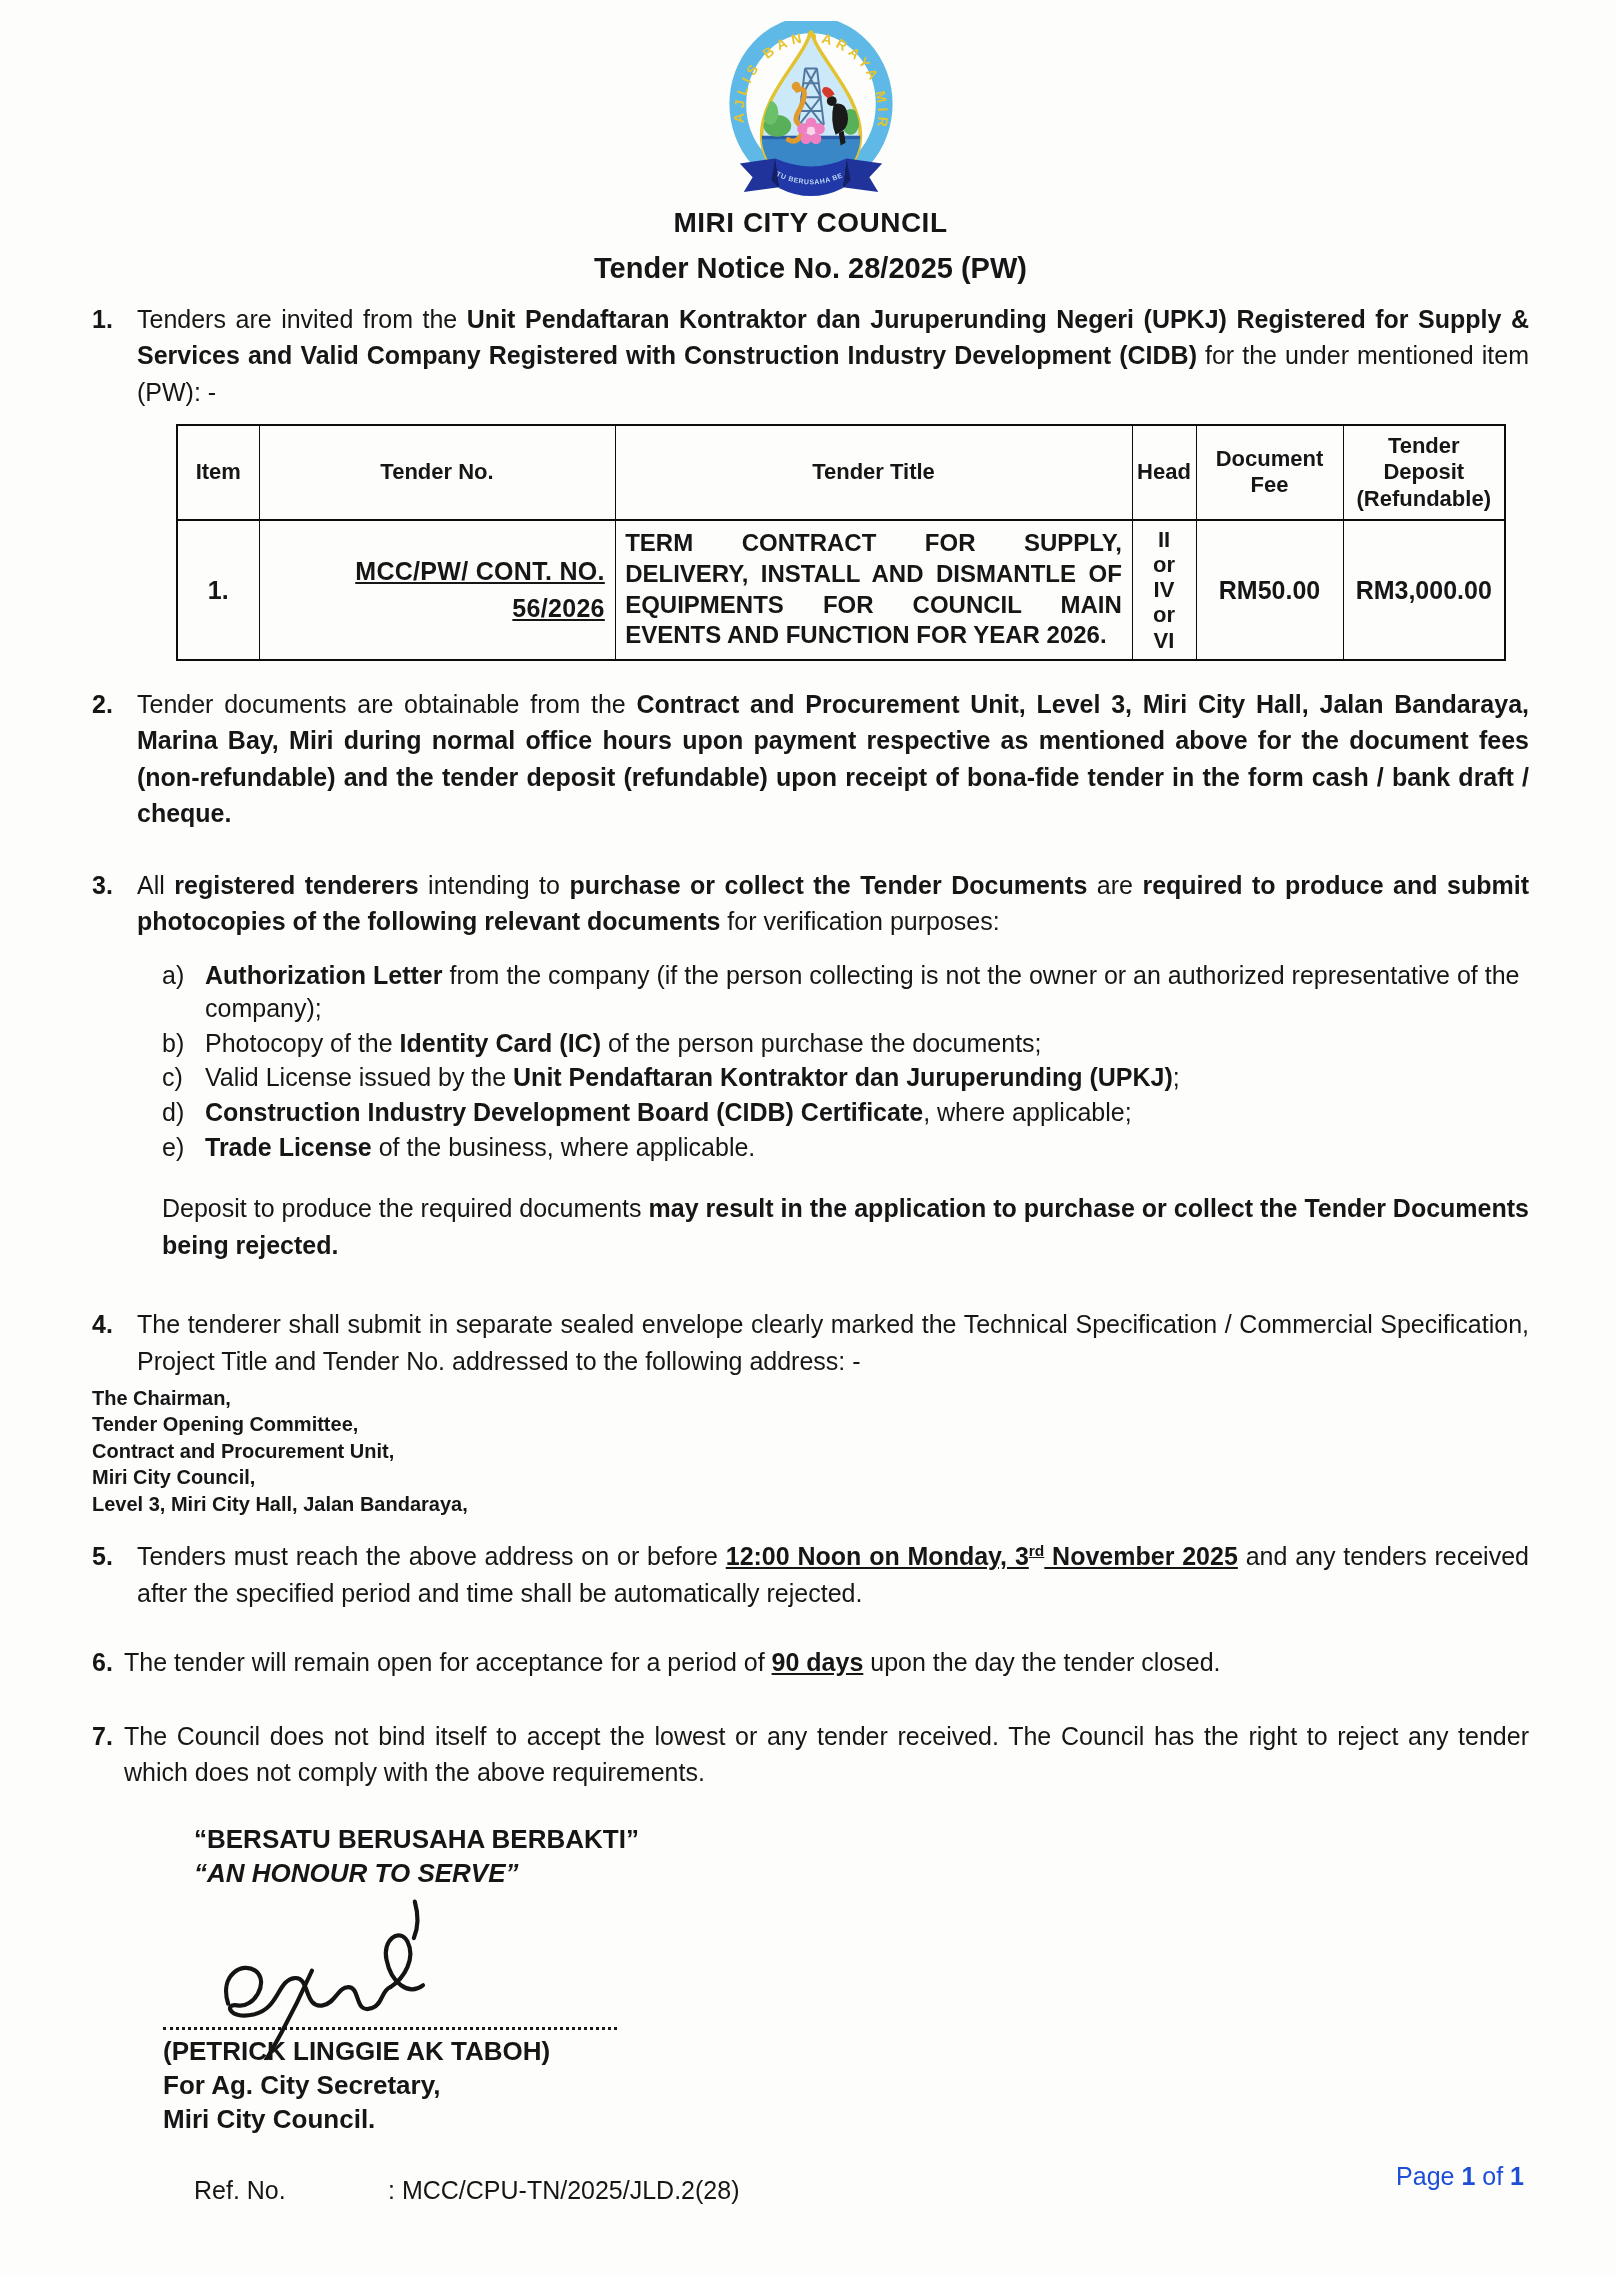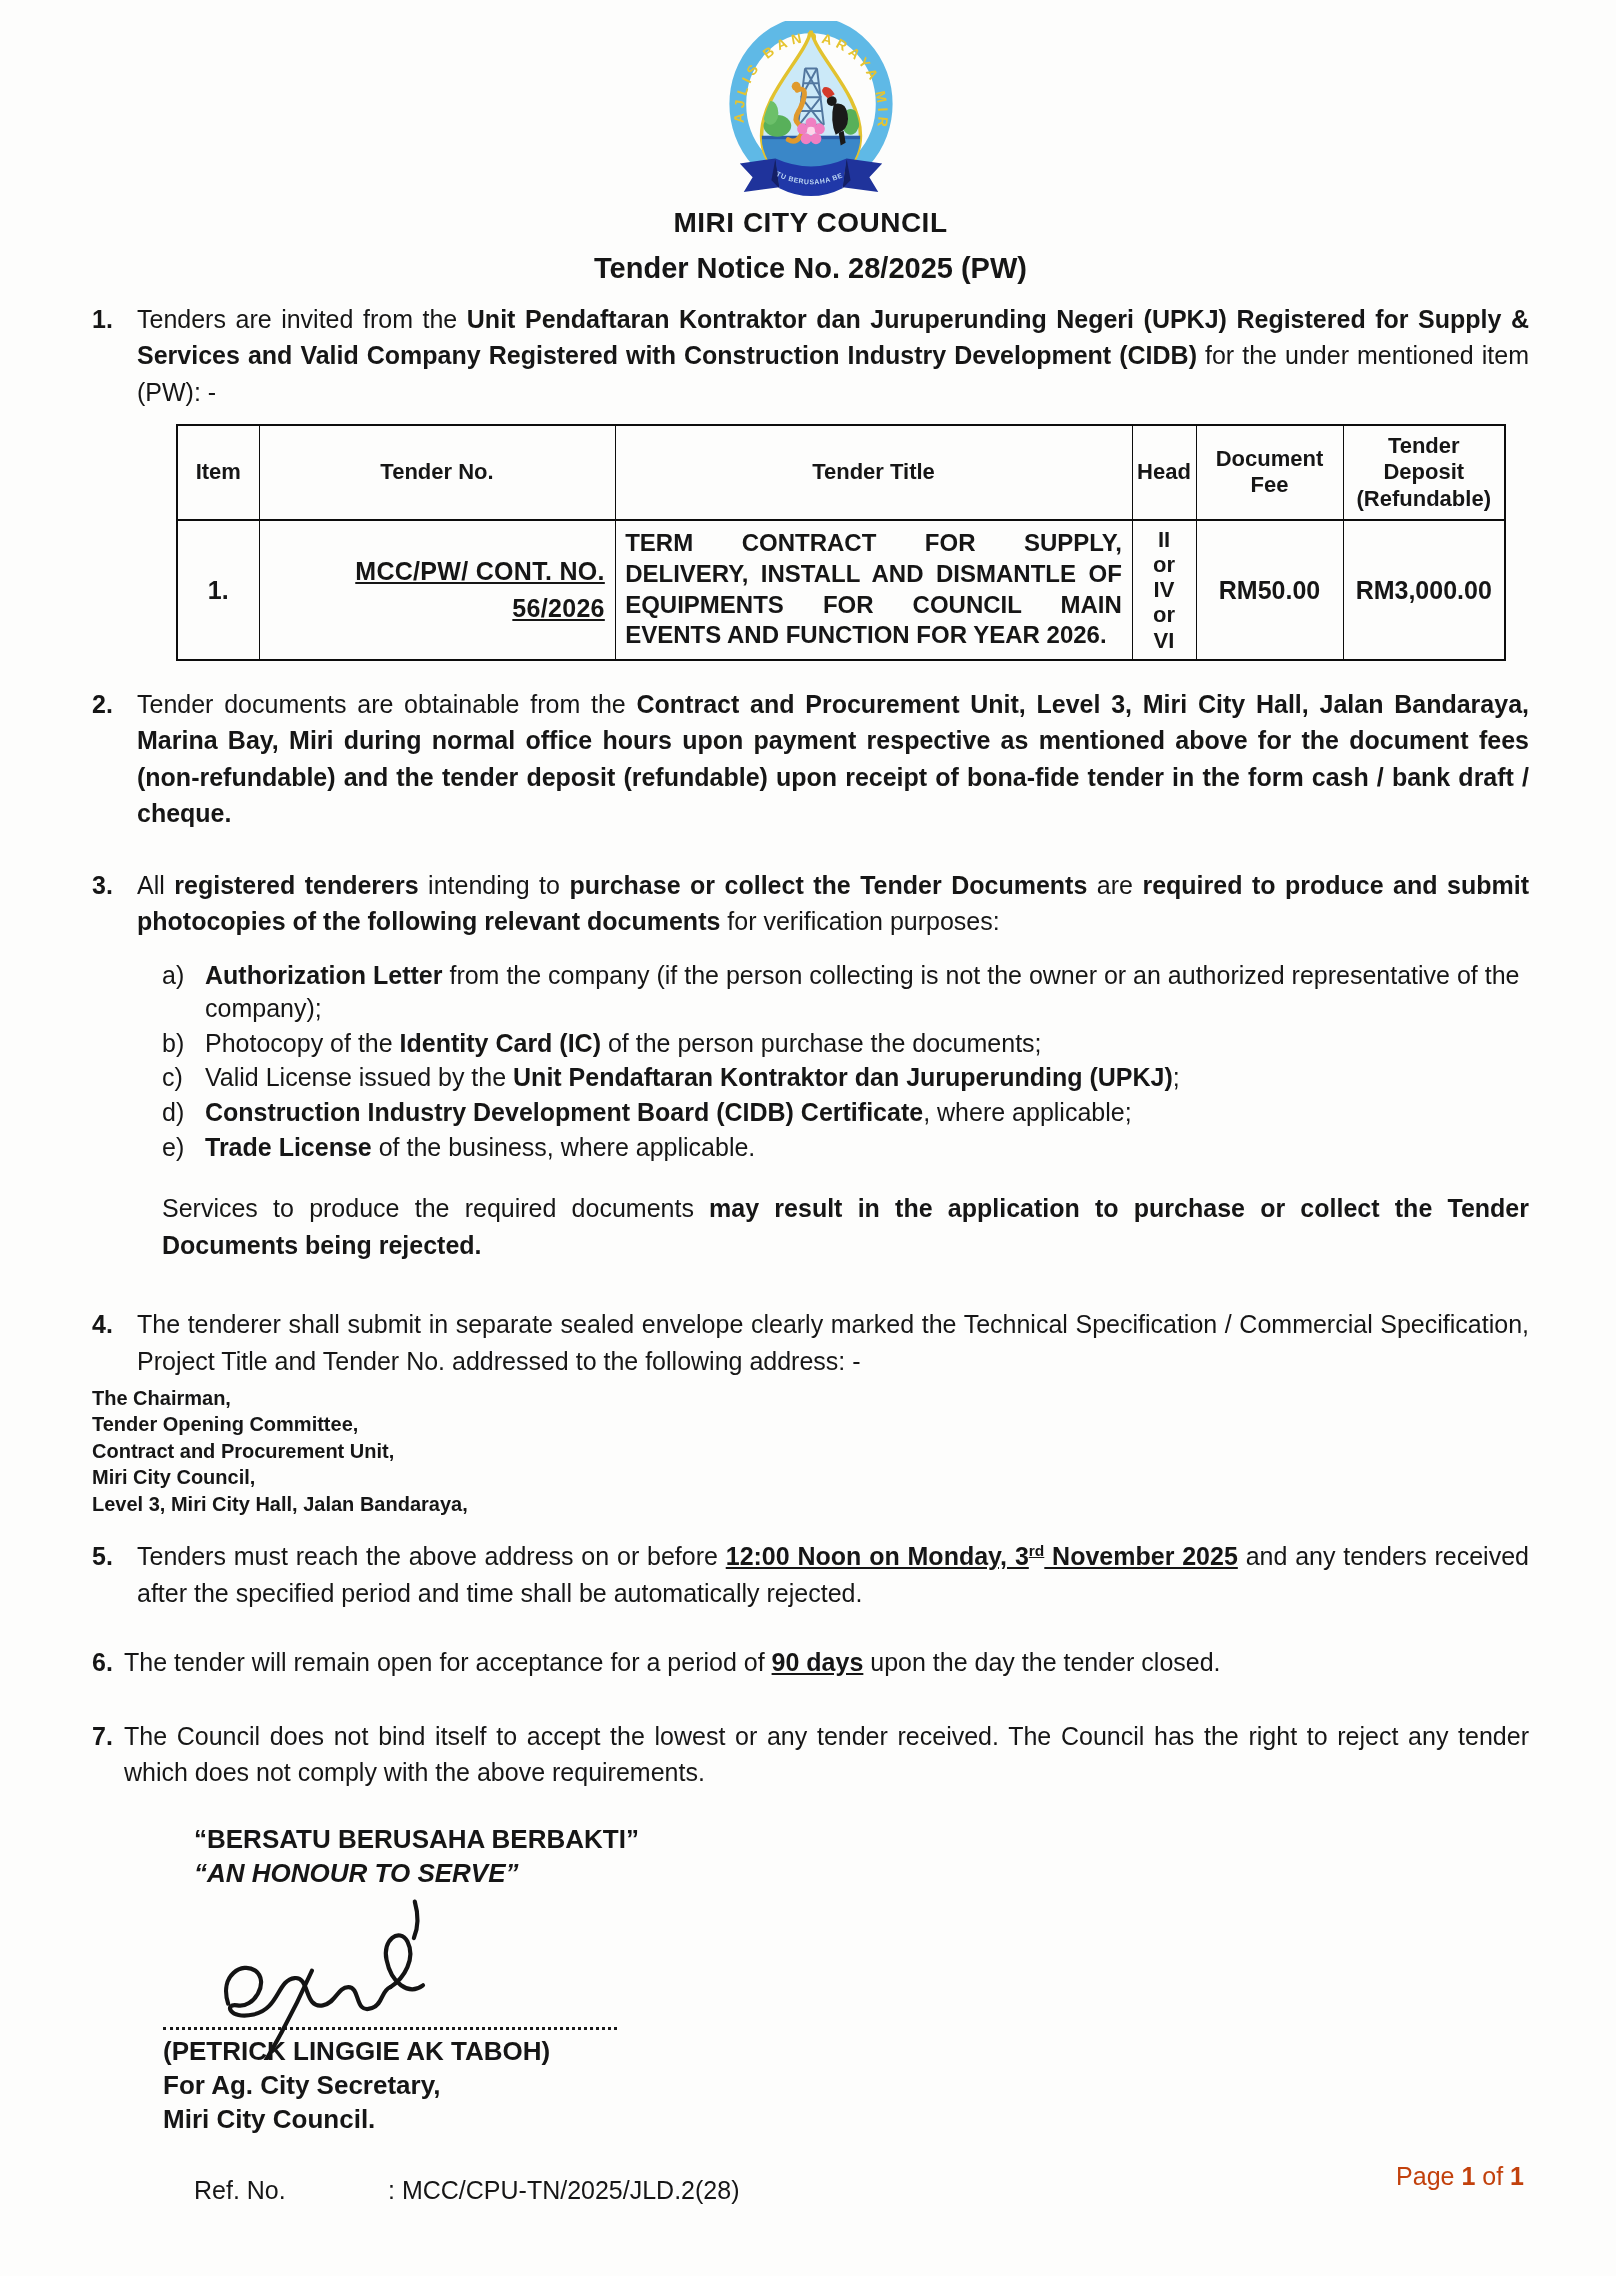--- a/index.html
+++ b/index.html
@@ -80,21 +80,21 @@
   
   .sigblock{margin:0 0 0 71px;}
   .sig-svg{display:block;margin:-3.9px 0 -33px 33px;}
   .dotline{width:454px;border-bottom:3.9px dotted #1a1a1a;height:0;}
   .signame{margin-top:5.8px;font-weight:700;font-size:26px;line-height:1.3;}
 
   
   .refblock{margin:35px 0 0 102px;display:grid;grid-template-columns:194px auto;row-gap:3.9px;font-size:25px;}
 
   
-  .pagenum{position:absolute;top:2158px;right:93px;font-size:25px;color:#c2410c;}
+  .pagenum{position:absolute;top:2158px;right:93px;font-size:25px;color:#1d4ed8;}
 </style>
 </head>
 <body>
 
 <div class="page">
 
   <div class="hdr">
     <svg class="logo" width="198" height="180" viewBox="0 0 200 182" style="font-size:26px">
       <defs>
         <clipPath id="dropclip">
@@ -226,21 +226,21 @@
     <div class="doc">
       <span class="dletter">d)</span>
       <div class="dtext"><span class="b">Construction Industry Development Board (CIDB) Certificate</span><span>, where applicable;</span></div>
     </div>
     <div class="doc">
       <span class="dletter">e)</span>
       <div class="dtext"><span class="b">Trade License</span><span> of the business, where applicable.</span></div>
     </div>
   </div>
 
-  <div class="failure"><span>Services to produce the required documents </span><span class="b">may result in the application to purchase or collect the Tender Documents being rejected.</span></div>
+  <div class="failure"><span>Deposit to produce the required documents </span><span class="b">may result in the application to purchase or collect the Tender Documents being rejected.</span></div>
 
   <div class="clause mt-c4">
     <span class="cnum">4.</span>
     <div class="ctext"><span>The tenderer shall submit in separate sealed envelope clearly marked the Technical Specification / Commercial Specification, Project Title and Tender No. addressed to the following address: -</span></div>
   </div>
 
   <div class="address">
     <div>The Chairman,</div>
     <div>Tender Opening Committee,</div>
     <div>Contract and Procurement Unit,</div>

